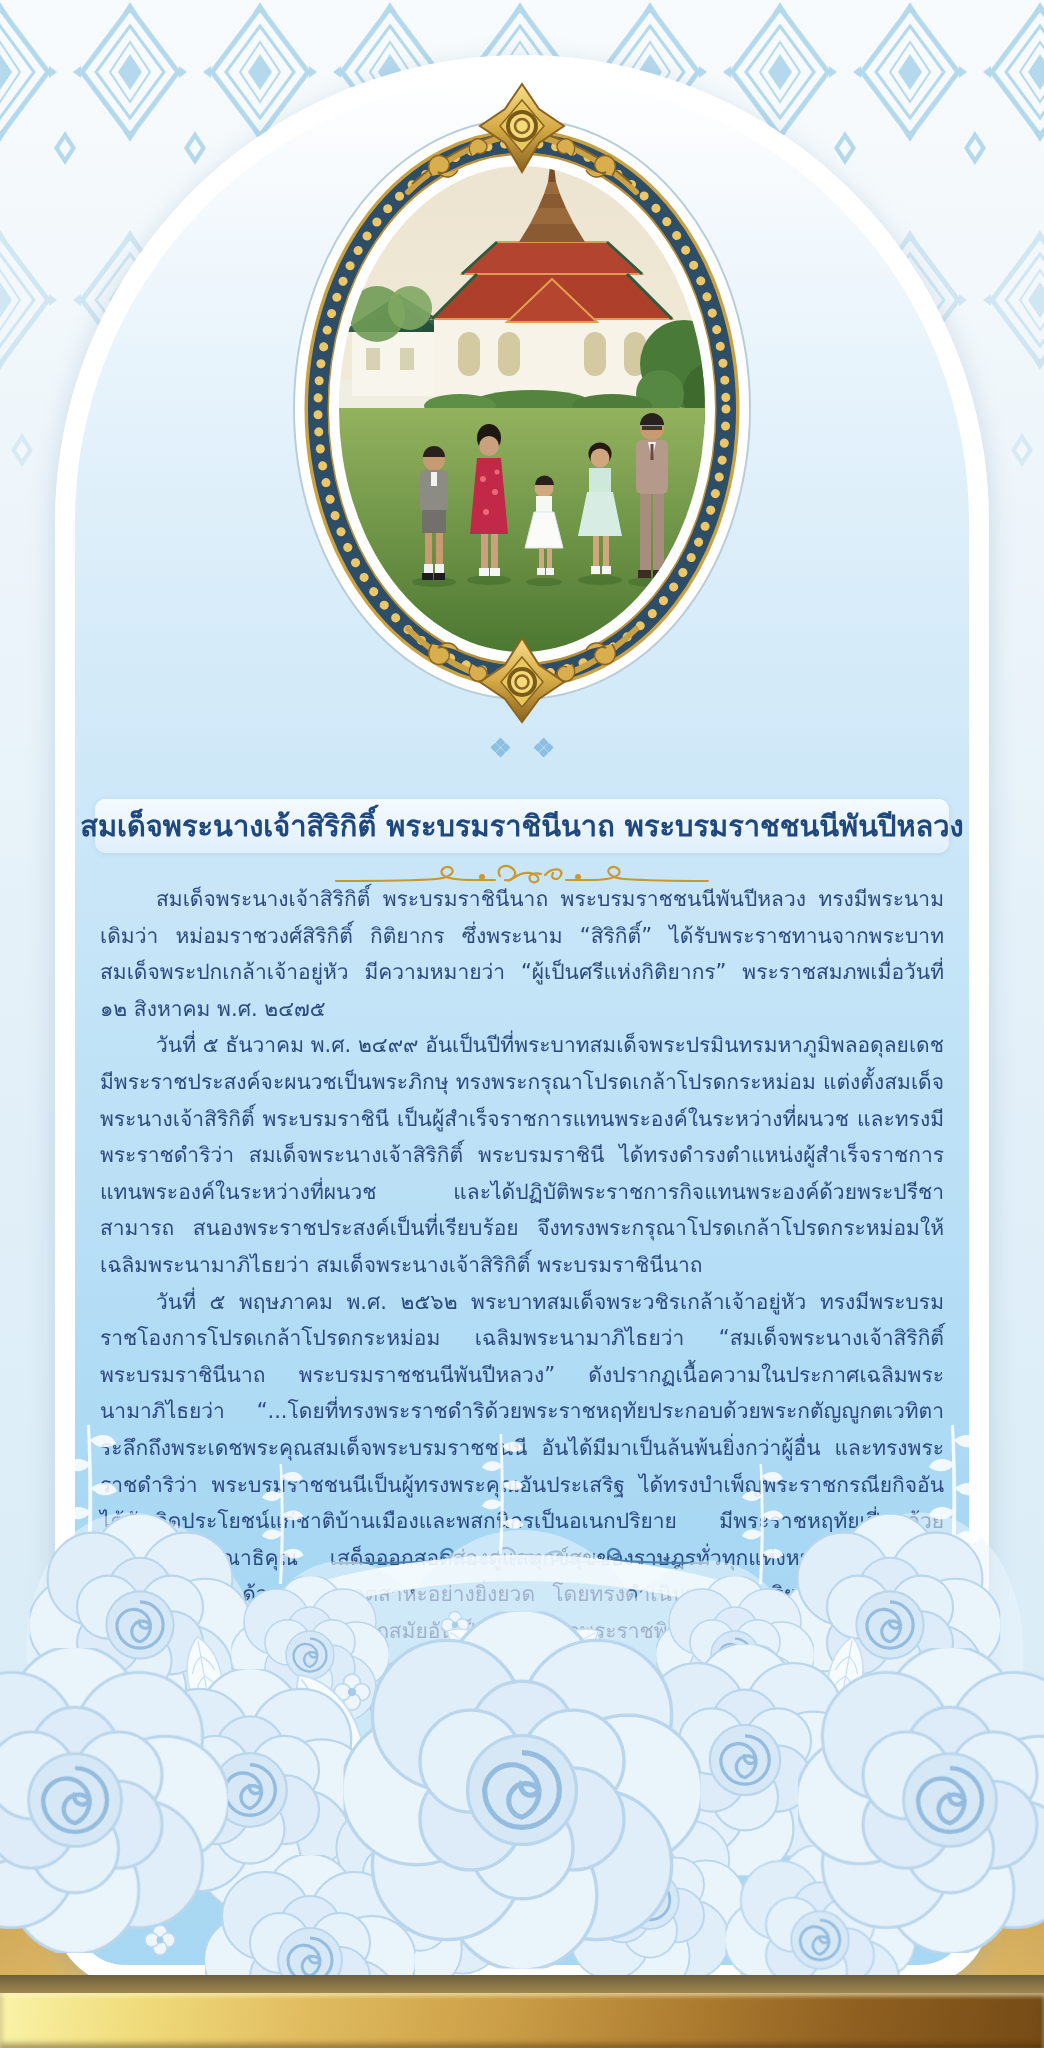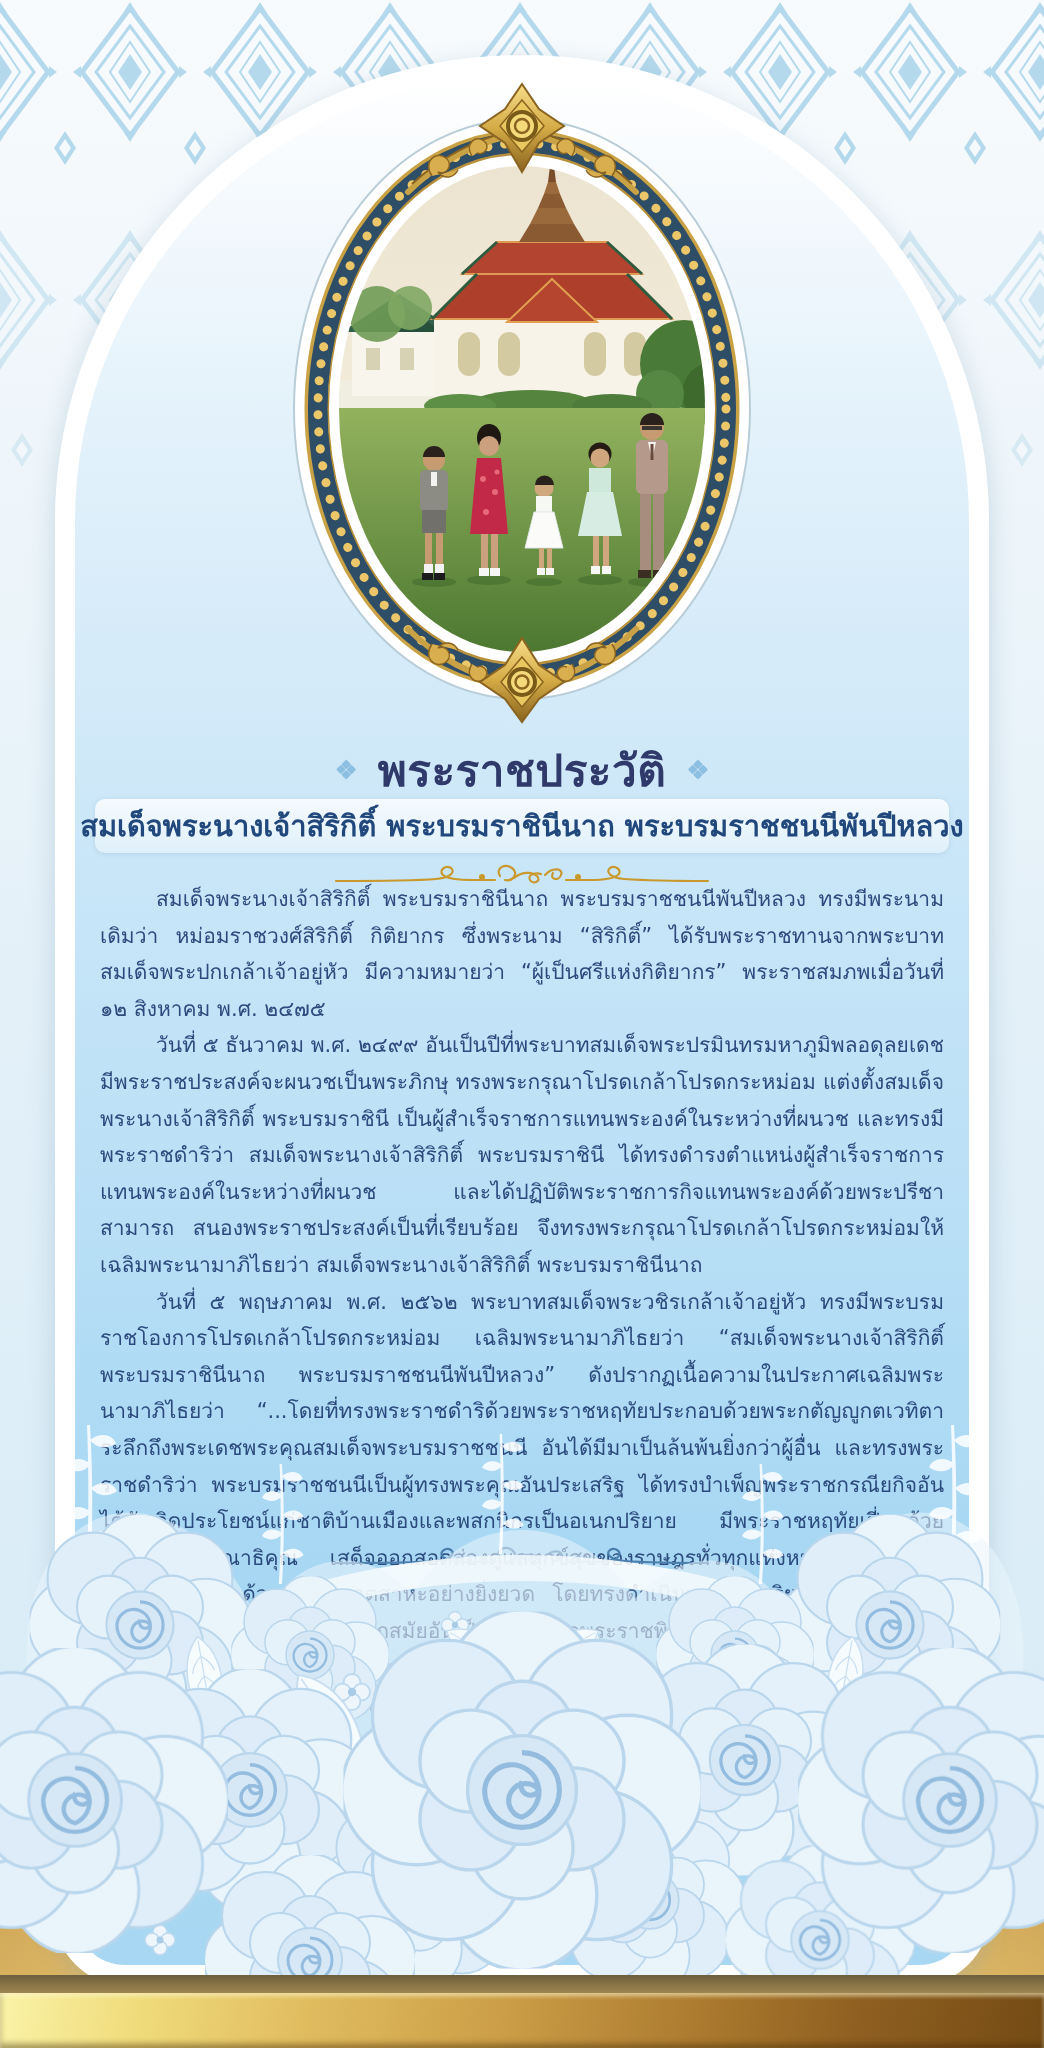--- a/index.html
+++ b/index.html
@@ -201,21 +201,20 @@
       <use href="#sdiamond" x="1008" y="430" width="28" height="40"></use>
     </g>
   </svg>
 
   <div class="gold-backdrop"></div>
 
   <div class="card">
 
     <div class="title-row">
       <span class="blue-diamond">❖</span>
-      <span class="title">พระราชประวัติ</span>
       <span class="blue-diamond">❖</span>
     </div>
 
     <div class="subtitle-band">
       <svg width="32" height="32" viewBox="-17 -17 34 34">
           <use href="#goldDiamond" x="-17" y="-17" width="34" height="34"></use>
         </svg>
       <span class="subtitle">สมเด็จพระนางเจ้าสิริกิติ์ พระบรมราชินีนาถ พระบรมราชชนนีพันปีหลวง</span>
       <svg width="32" height="32" viewBox="-17 -17 34 34">
           <use href="#goldDiamond" x="-17" y="-17" width="34" height="34"></use>

